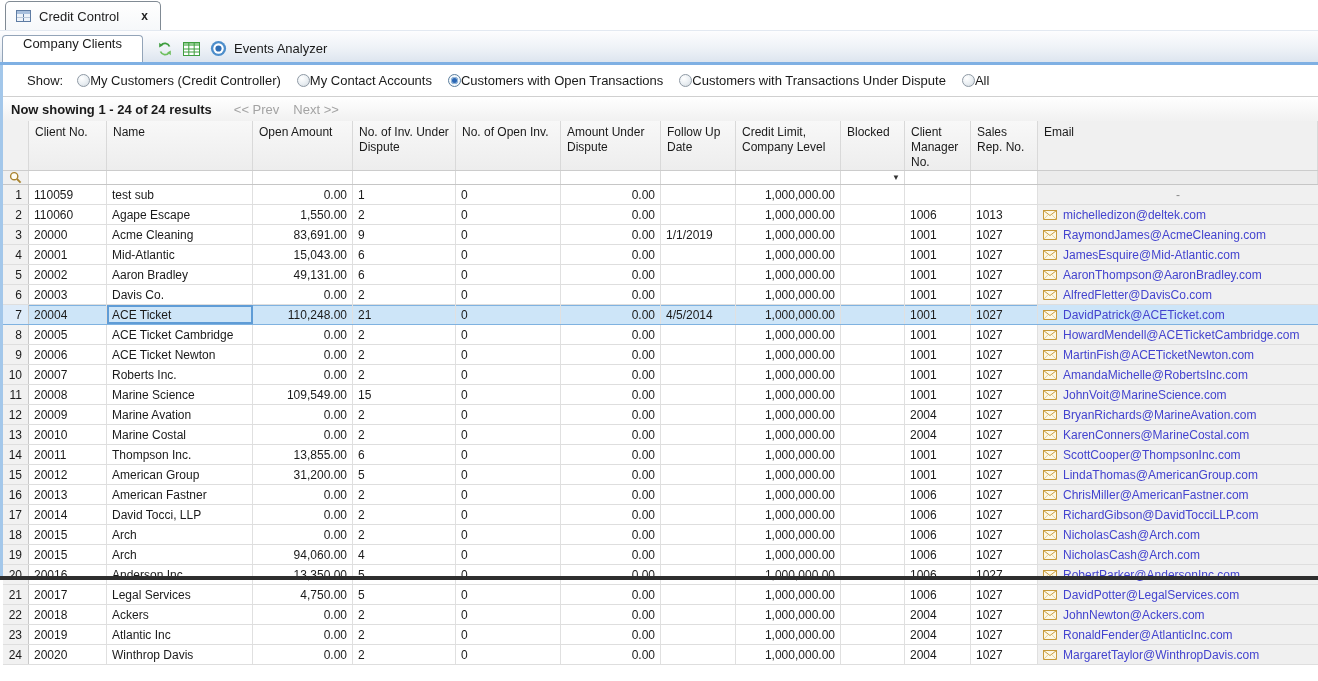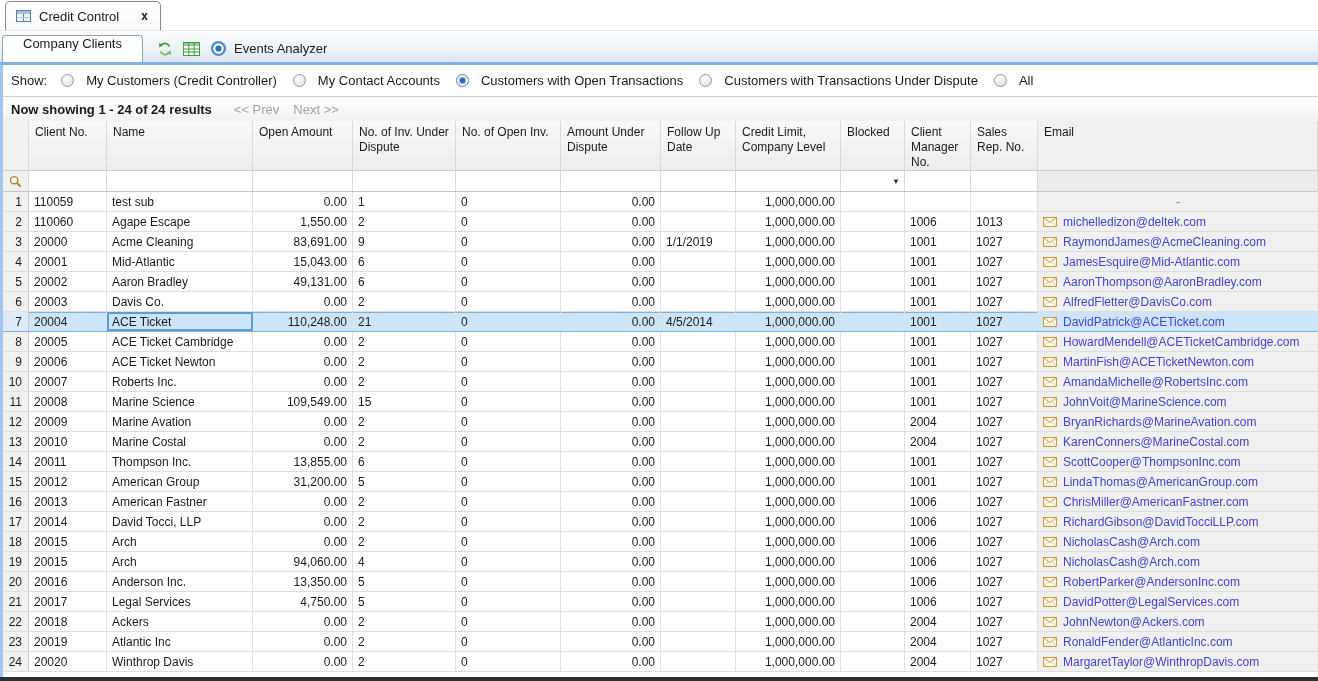--- a/index.html
+++ b/index.html
@@ -1,18 +1,18 @@
 <!DOCTYPE html>
 <html><head>
 <meta charset="utf-8">
 <style>
   * { box-sizing: border-box; margin: 0; padding: 0; }
   html,body { width:1318px; height:681px; overflow:hidden; background:#fff;
     font-family:"Liberation Sans", sans-serif; color:#1a1a1a; }
-  .window { width:1318px; height:681px; display:flex; flex-direction:column; background:#fff; }
+  .window { width:1318px; height:580px; display:flex; flex-direction:column; background:#fff; }
 
   
   .tabstrip { height:30px; background:#fff; display:flex; align-items:flex-end; }
   .doc-tab { margin-left:5px; height:29px; display:flex; align-items:center; gap:8px;
     padding:0 12px 0 10px; background:linear-gradient(#ffffff,#f6f8fa);
     border:1px solid #808a94; border-bottom:none; border-radius:5px 5px 0 0; font-size:13px; }
   .doc-tab .close-x { font-weight:bold; font-size:12px; color:#222; margin-left:14px; cursor:pointer; }
 
   
   .toolbar { height:32px; background:linear-gradient(#fdfdfe 0%, #eef2f7 55%, #dde5ef 100%);
@@ -20,23 +20,23 @@
   .page-tab { height:27px; margin-left:2px; padding:0 20px; background:#fff;
     border:1px solid #93a4b8; border-bottom:none; border-radius:4px 4px 0 0;
     display:flex; align-items:flex-start; font-size:13px; }
   .tool-icons { display:flex; align-items:center; gap:10px; margin:0 0 5px 14px; }
   .tool-btn { display:flex; align-items:center; gap:7px; cursor:pointer; font-size:13px;text-align:center; }
   .blue-line { height:3px; background:#7fb0e3; }
 
   
   .content { flex:1; display:flex; flex-direction:column; border-left:3px solid #a3c7ea; background:#fff; min-height:0; }
 
-  .show-row { height:32px; display:flex; align-items:center; gap:14px; padding-left:8px;
+  .show-row { height:32px; display:flex; align-items:center; gap:14px; padding-left:24px;
     background:#fff; border-bottom:1px solid #d0d0d0; font-size:13px; }
-  .radio-option { display:flex; align-items:center; gap:12px; cursor:pointer; }
+  .radio-option { display:flex; align-items:center; gap:0; cursor:pointer; }
   .radio { width:13px; height:13px; border-radius:50%; border:1px solid #8f9aa5;
     background:radial-gradient(circle at 35% 30%, #ffffff 0%, #e9eef2 55%, #cfd6dc 100%);
     display:inline-flex; align-items:center; justify-content:center; }
   .radio.checked { border-color:#5d7f9e; background:#f4f8fb; }
   .radio.checked::after { content:""; width:7px; height:7px; border-radius:50%; background:#2c67b5;
     box-shadow:0 0 0 1px #9fc0dd inset; }
 
   .results-row { height:24px; display:flex; align-items:center; padding-left:8px;
     background:linear-gradient(#ffffff,#f1f1f1); font-size:13px; }
   .results-status { font-weight:bold; }

